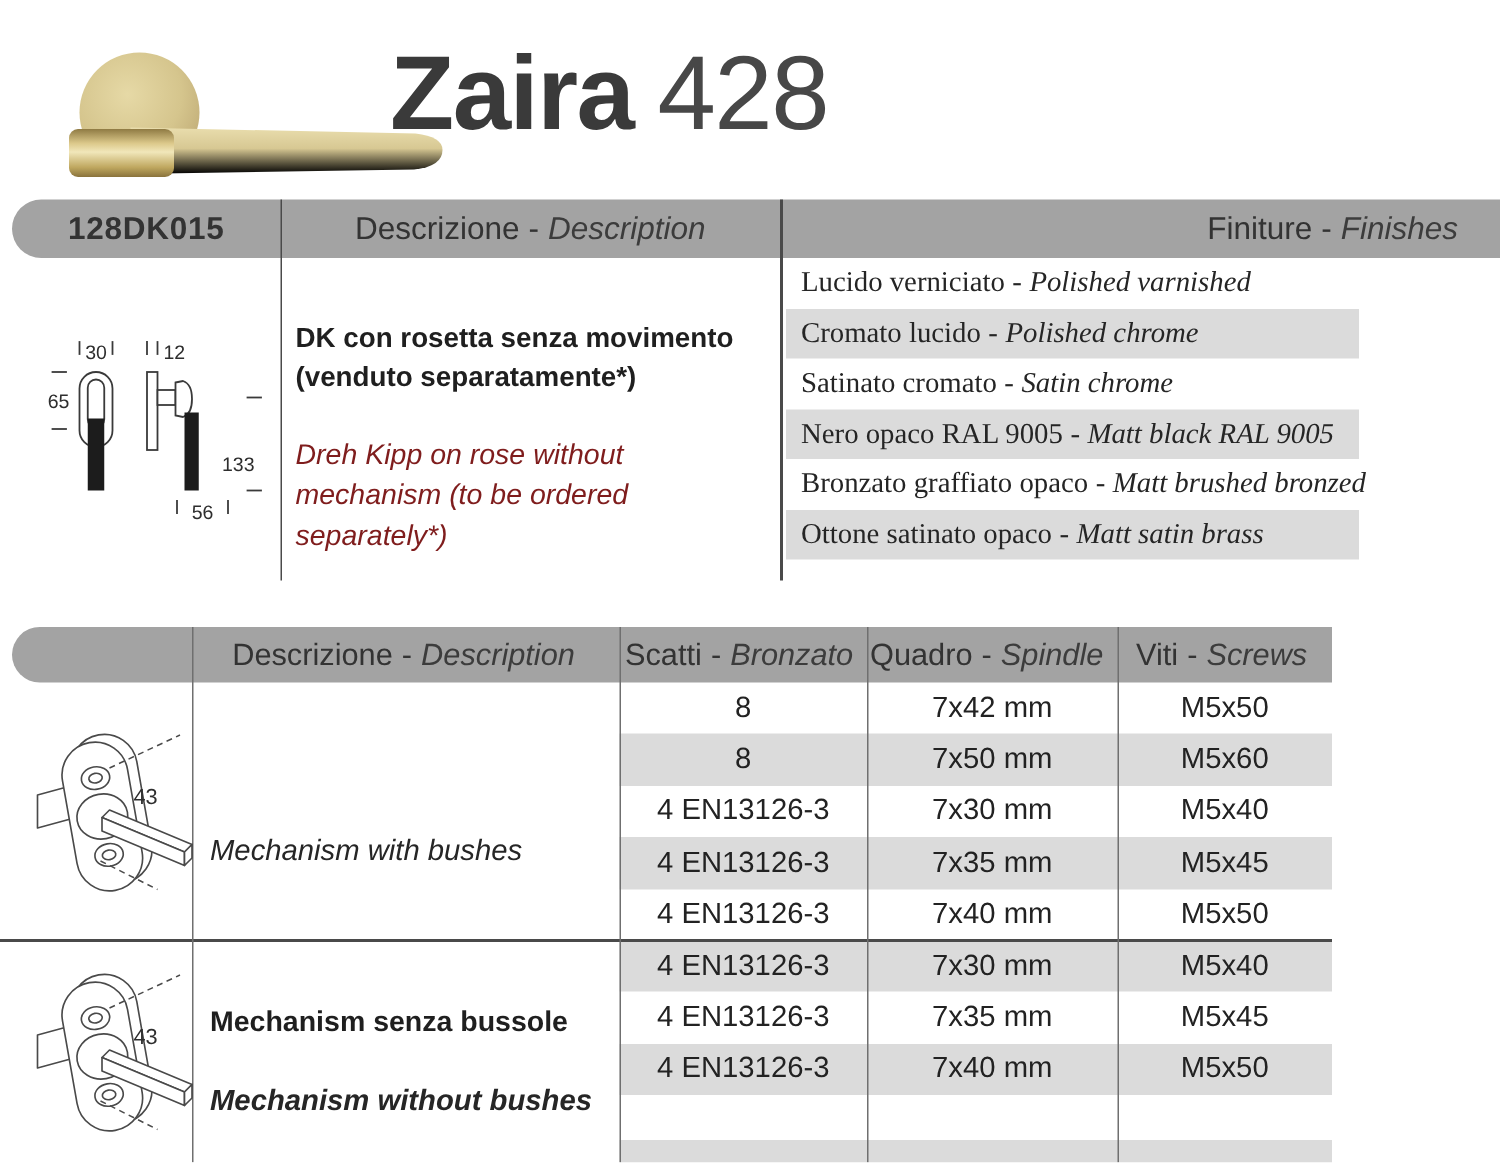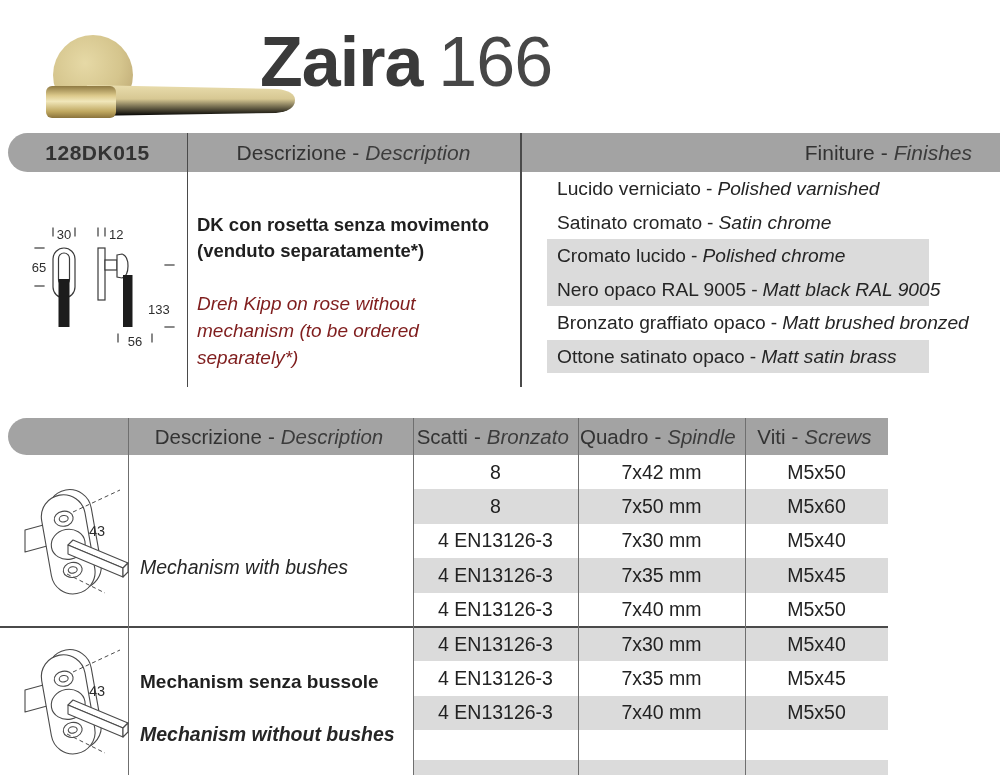--- a/index.html
+++ b/index.html
@@ -22,21 +22,21 @@
   .code-cell{font-weight:bold;letter-spacing:.5px;}
 
   
   .vline-top{position:absolute;width:1.6px;background:#4a4a4a;}
   .vline-bot{position:absolute;width:1.4px;background:#6f6f6f;}
 
   
   .desc-bold{position:absolute;left:197px;top:212px;width:330px;font-size:18.5px;font-weight:bold;line-height:26px;color:#1f1f1f;}
   .desc-italic{position:absolute;left:197px;top:290px;width:250px;font-size:19px;font-style:italic;line-height:27px;color:#7f1d1d;}
 
-  .finishes{position:absolute;left:547px;top:172px;width:382px;}
+  .finishes{position:absolute;left:524px;top:172px;width:382px;font-family:Liberation Serif, serif;}
   .finrow{height:33.5px;line-height:33.5px;padding-left:10px;font-size:19.2px;white-space:nowrap;color:#252525;}
   .finrow.gray{background:#dbdbdb;}
   .finrow .en{font-style:italic;}
   .finrow .sep{margin:0 5px;}
 
   
   .stripes{position:absolute;left:413px;top:455px;width:475px;}
   .srow{display:flex;height:34.4px;}
   .srow.gray{background:#dbdbdb;}
   .srow.short{height:30px;}
@@ -75,46 +75,46 @@
         <stop offset="100%" stop-color="#b9a univ66"></stop>
         <stop offset="100%" stop-color="#b9a366"></stop>
       </linearGradient>
     </defs>
     <circle cx="68" cy="42" r="40" fill="url(#roseG)"></circle>
     <path d="M62,52 L252,56 Q270,58 270,67 Q270,78 251,80 L62,83 Z" fill="url(#leverG)"></path>
     <rect x="21" y="53" width="70" height="32" rx="6" fill="url(#neckG)"></rect>
   </svg>
 
   <div class="title">
-    <span class="brand">Zaira</span><span class="model">166</span>
+    <span class="brand">Zaira</span><span class="model">428</span>
   </div>
 
   <div class="band band-top">
     <div class="hcell code-cell" style="width:179px;">128DK015</div>
     <div class="hcell" style="width:333px;">
       <span>Descrizione</span>
       <span class="sep">-</span>
       <span class="en">Description</span>
     </div>
     <div class="hcell" style="flex:1;justify-content:flex-end;padding-right:28px;">
       <span>Finiture</span>
       <span class="sep">-</span>
       <span class="en">Finishes</span>
     </div>
   </div>
 
   <div class="finishes">
     <div class="finrow">
       <span>Lucido verniciato</span><span class="sep">-</span><span class="en">Polished varnished</span>
     </div>
+    <div class="finrow gray">
+      <span>Cromato lucido</span><span class="sep">-</span><span class="en">Polished chrome</span>
+    </div>
     <div class="finrow">
       <span>Satinato cromato</span><span class="sep">-</span><span class="en">Satin chrome</span>
-    </div>
-    <div class="finrow gray">
-      <span>Cromato lucido</span><span class="sep">-</span><span class="en">Polished chrome</span>
     </div>
     <div class="finrow gray">
       <span>Nero opaco RAL 9005</span><span class="sep">-</span><span class="en">Matt black RAL 9005</span>
     </div>
     <div class="finrow">
       <span>Bronzato graffiato opaco</span><span class="sep">-</span><span class="en">Matt brushed bronzed</span>
     </div>
     <div class="finrow gray">
       <span>Ottone satinato opaco</span><span class="sep">-</span><span class="en">Matt satin brass</span>
     </div>

